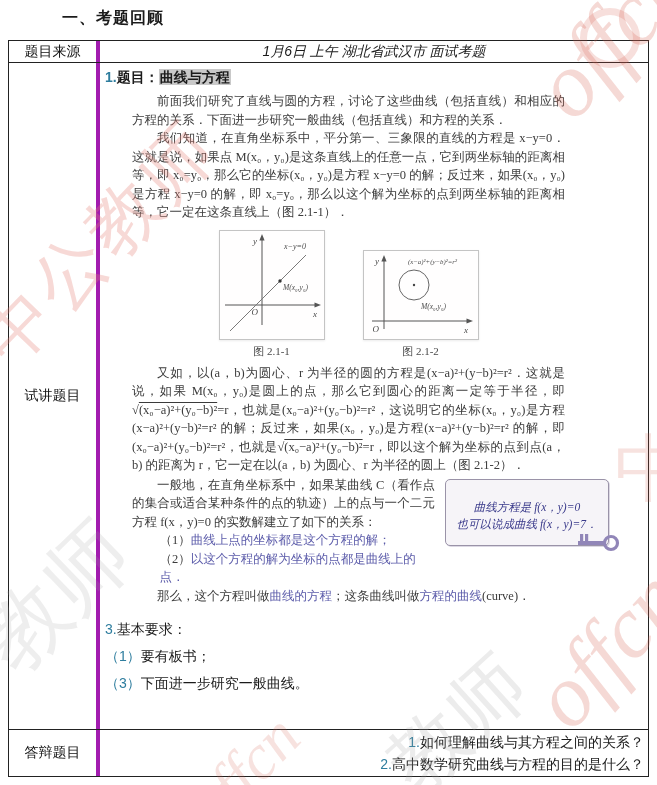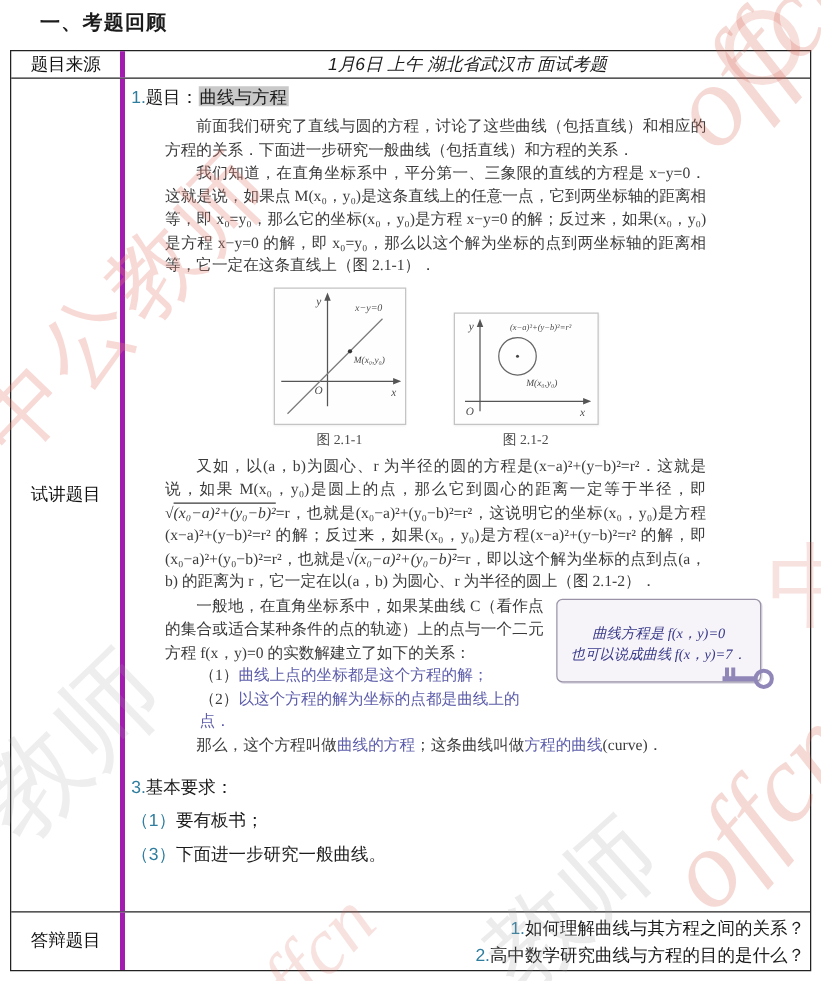--- a/index.html
+++ b/index.html
@@ -1,40 +1,40 @@
 <!DOCTYPE html>
 <html><head>
 <meta charset="utf-8">
 <style>
   html,body{margin:0;padding:0;}
   body{
     width:657px;height:785px;position:relative;overflow:hidden;background:#ffffff;
     font-family:"Liberation Sans","DejaVu Sans",sans-serif;color:#1b1b1b;
   }
   
-  .heading{position:absolute;left:32px;top:8px;font-size:16px;font-weight:bold;letter-spacing:1px;z-index:2;}
+  .heading{position:absolute;left:62px;top:8px;font-size:16px;font-weight:bold;letter-spacing:1px;z-index:2;}
   
   .tbl{position:absolute;left:8px;top:40px;width:639px;border:1px solid #222;z-index:2;background:transparent;}
   .trow{display:flex;}
   .c1{flex:0 0 87px;width:87px;border-right:4px solid #a21caf;display:flex;align-items:center;justify-content:center;font-size:14px;color:#111;}
   .c2{flex:1;min-width:0;}
   .r1{height:21px;border-bottom:1px solid #222;}
   .r1 .c2{text-align:center;font-size:14px;line-height:21px;font-style:italic;}
   .r2{height:666px;border-bottom:1px solid #222;}
   .r2 .c2{padding:3px 4px 0 5px;}
   .r3{height:46px;}
   .r3 .c2{padding:1px 4px 0 5px;font-size:14px;}
   .qline{line-height:22px;text-align:right;}
   .num{color:#2e7d9e;}
-  .topicline,.contentline{font-size:14px;line-height:23px;}
+  .topicline,.contentline{font-size:14px;line-height:23px;font-weight:bold;}
   .hl{background:#c9c9c9;padding:0 1px;}
   
   .textbook{margin:3px 0 0 27px;width:433px;font-family:"Liberation Serif","DejaVu Serif",serif;font-size:12.5px;color:#3b3b3b;}
   .textbook p{margin:0;line-height:18.5px;text-align:justify;text-indent:2em;}
-  .radicand{text-decoration:overline;font-style:italic;}
+  .radicand{text-decoration:overline;}
   .figrow{display:flex;justify-content:center;align-items:flex-end;gap:38px;margin:8px 0 5px;}
   .fig{text-align:center;}
   .figbox{border:1px solid #c4c4c4;background:#fffefe;box-shadow:0 1px 2px rgba(0,0,0,0.08);display:block;}
   .figcap{font-size:11px;color:#4a4a4a;margin-top:4px;text-indent:0;text-align:center;font-style:normal;}
   svg text{font-family:"Liberation Serif","DejaVu Serif",serif;font-style:italic;fill:#4a4a4a;}
   .p4wrap{margin-top:1px;}
   .notebox{
     float:right;width:146px;margin:3px -44px 8px 10px;border:1px solid #9a93a8;border-radius:5px;
     background:#f6f4f8;padding:19px 8px 12px 8px;position:relative;font-style:italic;color:#39398a;
     font-size:11.5px;line-height:17px;text-align:center;box-shadow:1px 1px 0 #dcd8e4;

